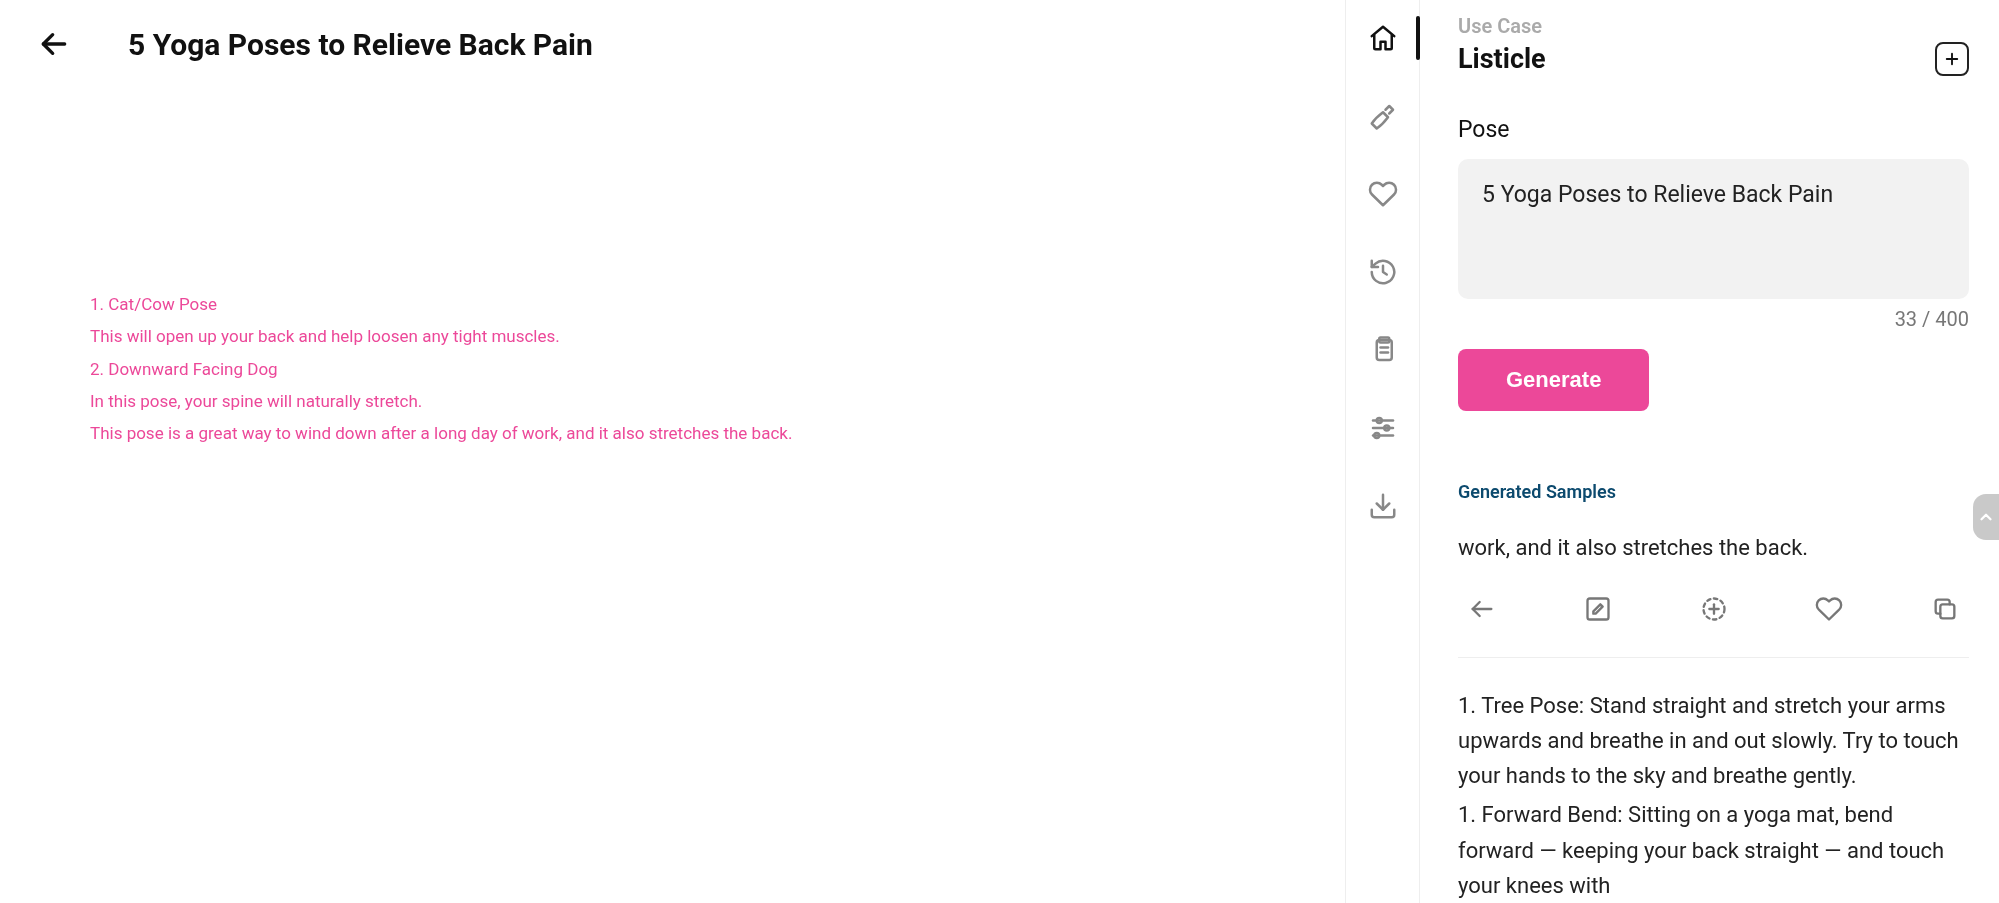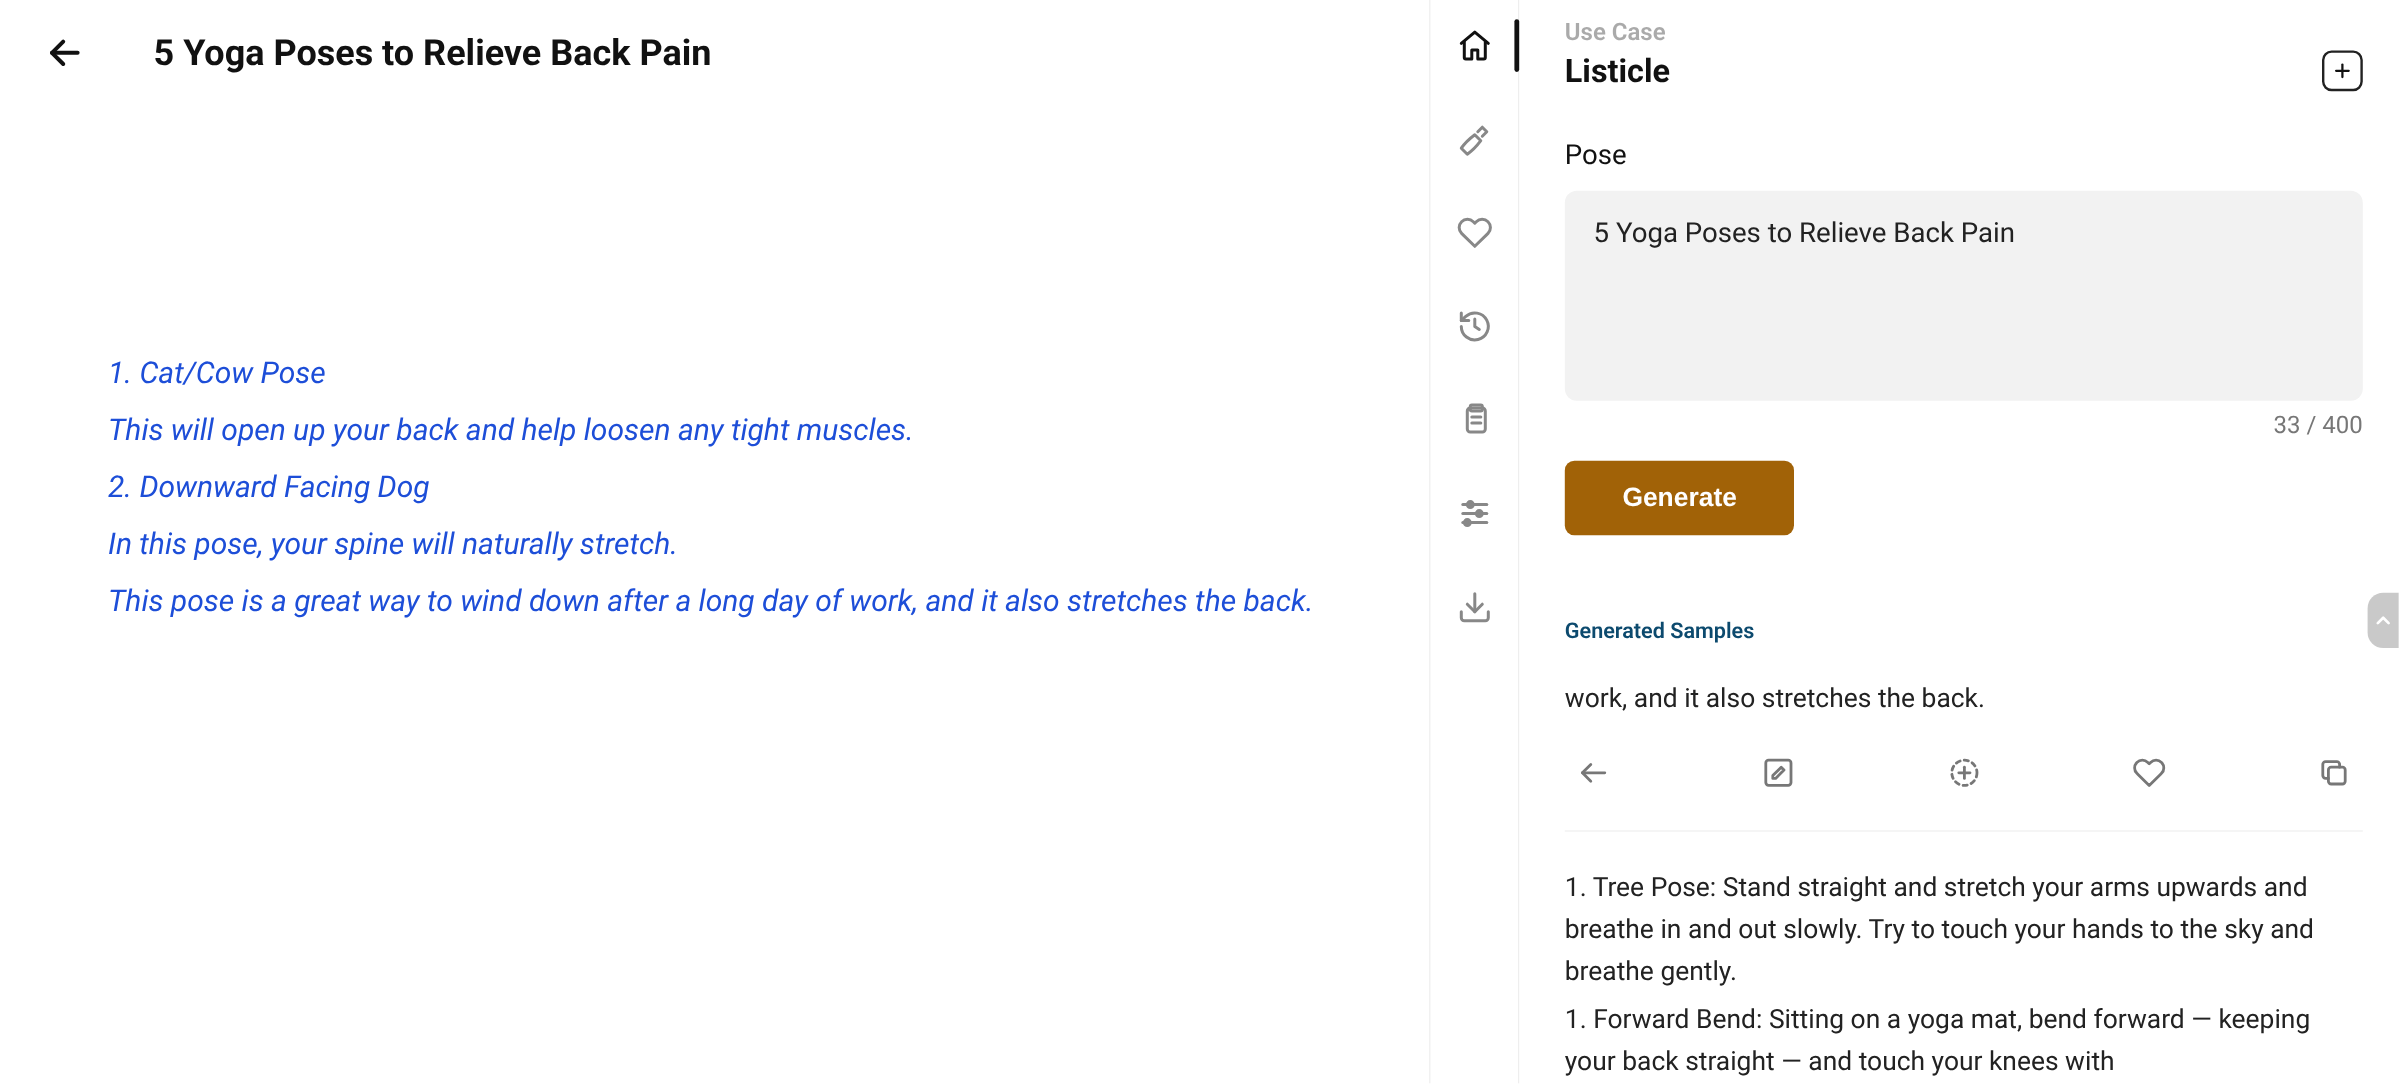--- a/index.html
+++ b/index.html
@@ -67,24 +67,23 @@
   .pill {
     background: #f2f1fb;
     border-radius: 6px;
     padding: 6px 18px;
     font-size: 22px;
     font-weight: 500;
     color: #333;
   }
   .editor-content {
     padding-left: 60px;
-    font-size: 25px;
+    font-size: 17px;
     line-height: 1.9;
-    color: #1d4ed8;
-    font-style: italic;
+    color: #ec4899;
   }
   .center-rail {
     width: 74px;
     border-left: 1px solid #eee;
     display: flex;
     flex-direction: column;
     align-items: center;
     padding-top: 20px;
     gap: 42px;
   }
@@ -103,21 +102,21 @@
     content: "";
     position: absolute;
     right: -19px;
     top: -4px;
     width: 4px;
     height: 44px;
     background: #111;
     border-radius: 2px;
   }
   .right-pane {
-    width: 734px;
+    width: 580px;
     border-left: 1px solid #eee;
     display: flex;
     flex-direction: column;
     padding: 14px 30px 0 38px;
   }
   .use-case-label {
     color: #aaa;
     font-size: 20px;
     font-weight: 600;
   }
@@ -159,21 +158,21 @@
     outline: none;
     color: #222;
   }
   .char-count {
     text-align: right;
     color: #777;
     font-size: 20px;
     margin-top: 8px;
   }
   .generate-btn {
-    background: #a16207;
+    background: #ec4899;
     color: #fff;
     border: none;
     border-radius: 8px;
     font-size: 22px;
     font-weight: 700;
     padding: 18px 48px;
     margin-top: 18px;
     cursor: pointer;
     align-self: flex-start;
   }

